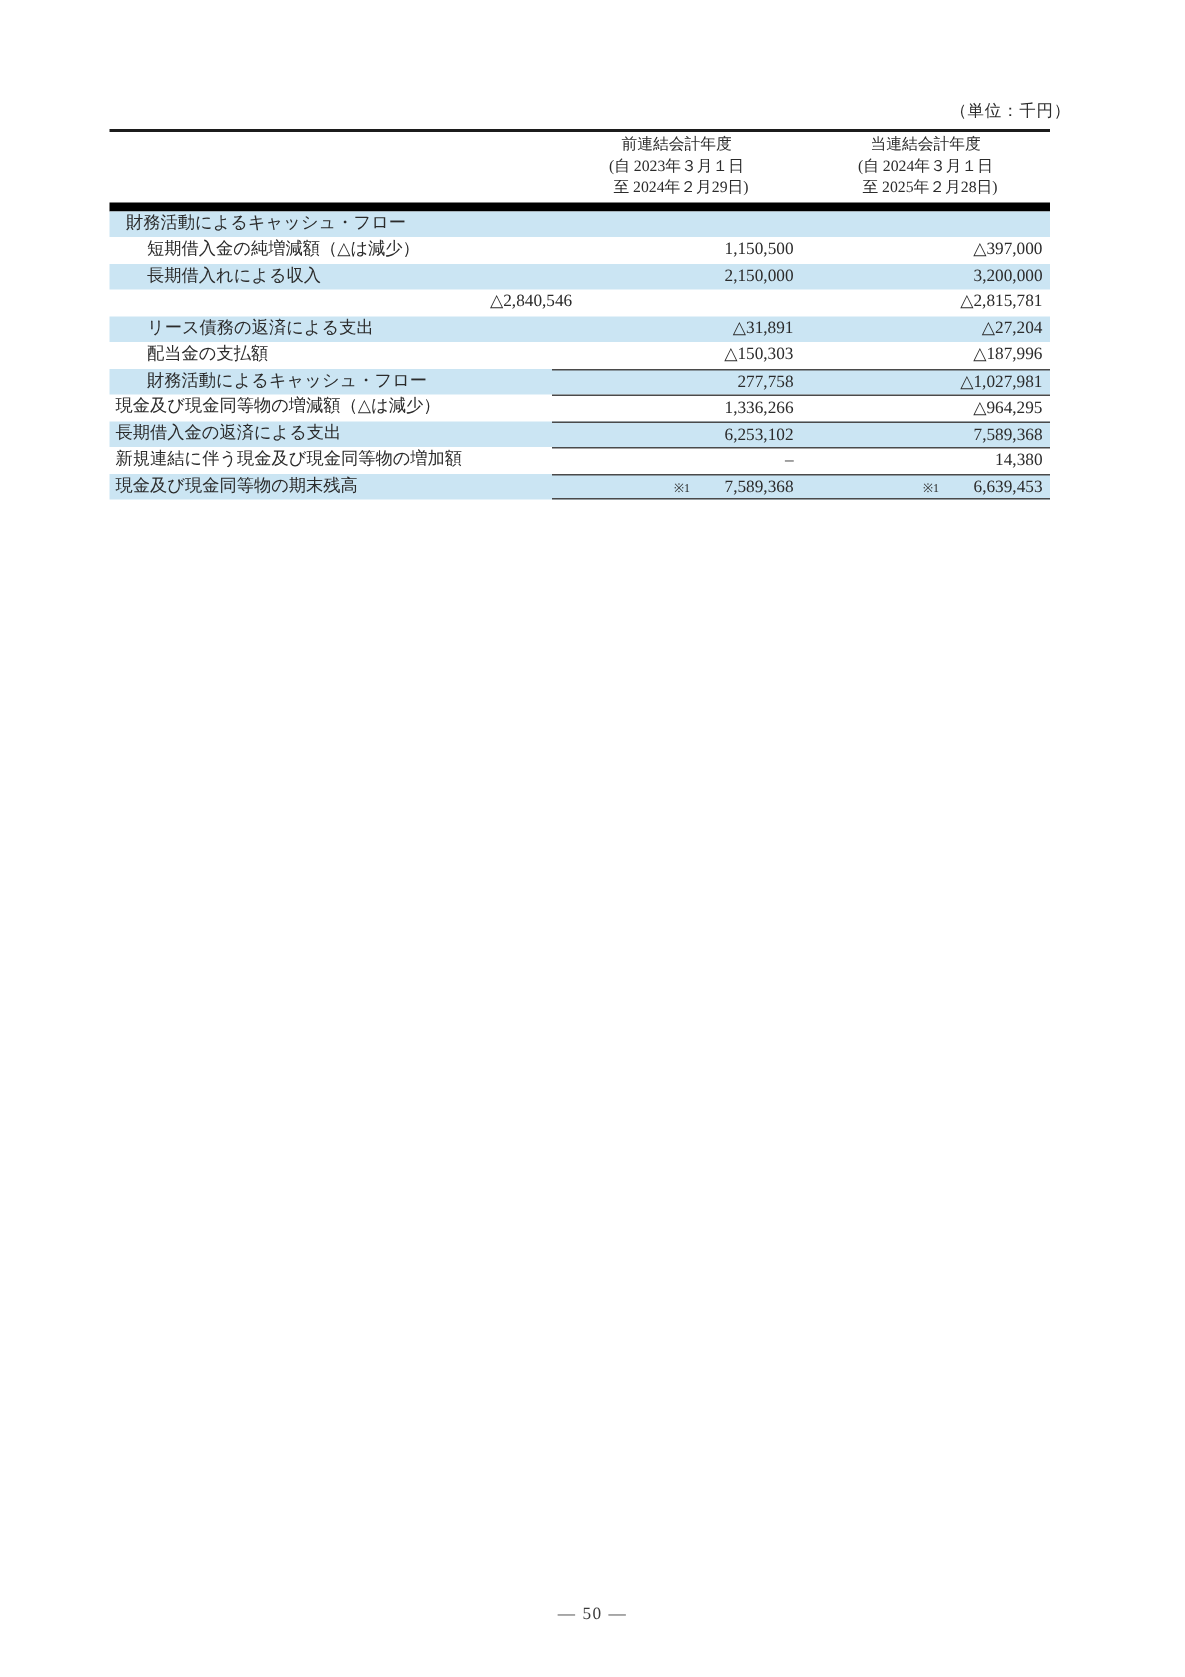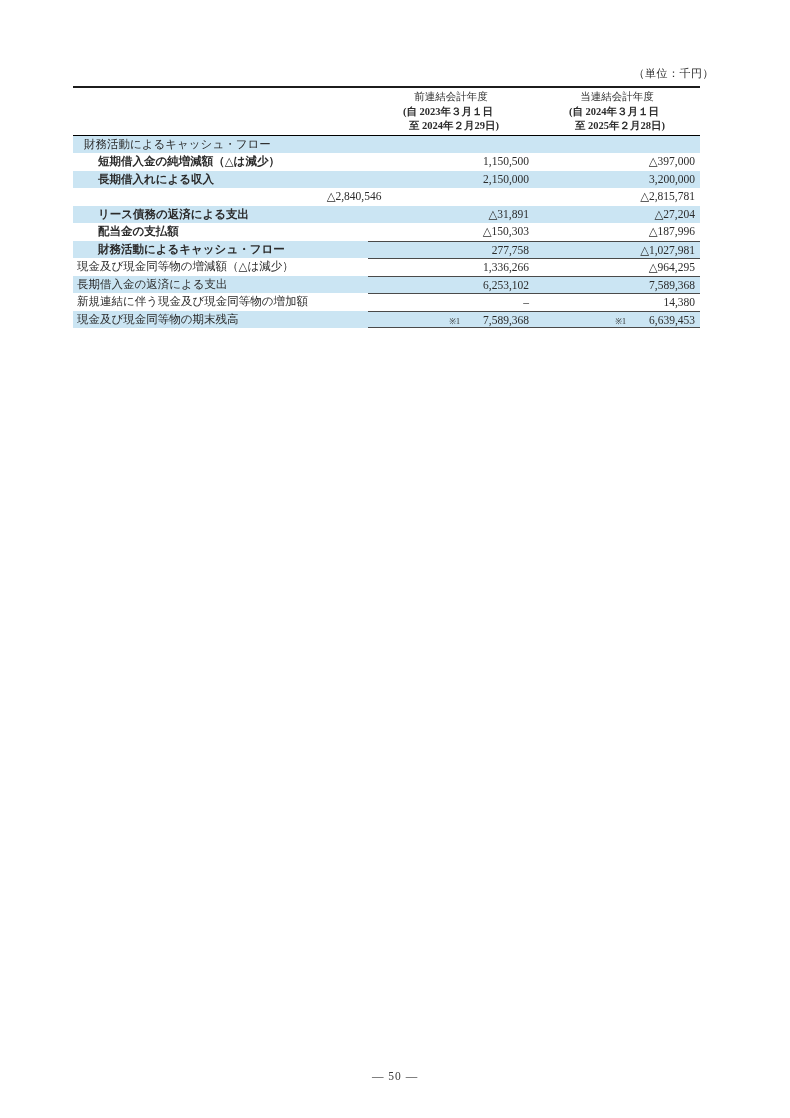--- a/index.html
+++ b/index.html
@@ -19,45 +19,45 @@
     letter-spacing:0.5px;
   }
   .cf-table {
     position:absolute;
     left:73px; top:86px;
     width:627px;
     border-top:2px solid #1c1c1c;
   }
   .thead {
     display:flex;
-    border-bottom:1px solid #000000;
+    border-bottom:6px solid #000000;
     padding:2px 0 1px 0;
   }
   .lbl-col { width:295px; }
   .col-head {
     width:166px;
     text-align:center;
     font-size:10.5px;
     line-height:14.5px;
   }
-  .col-dates { display:inline-block; text-align:left;font-weight:bold; }
+  .col-dates { display:inline-block; text-align:center; }
   .col-dates .to-line { padding-left:6px; }
   .tbody { width:100%; }
   .row {
     display:flex;
     height:17.5px;
     line-height:17.5px;
     font-size:11.5px;
     white-space:nowrap;
   }
   .row.shade { background:var(--shade,#cbe5f3); }
   .row .lbl { width:295px; overflow:hidden; }
   .lbl.ind-0 { padding-left:4px; }
   .lbl.ind-1 { padding-left:11px; }
-  .lbl.ind-2 { padding-left:25px;font-weight:bold; }
+  .lbl.ind-2 { padding-left:25px; }
   .vals { flex:1; display:flex; }
   .row.topline .vals { border-top:1px solid #4a4a4a; }
   .row.bottomline .vals { border-bottom:1px solid #4a4a4a; }
   .cell {
     width:50%;
     display:flex;
     justify-content:flex-end;
     align-items:baseline;
     padding-right:5px;
   }

